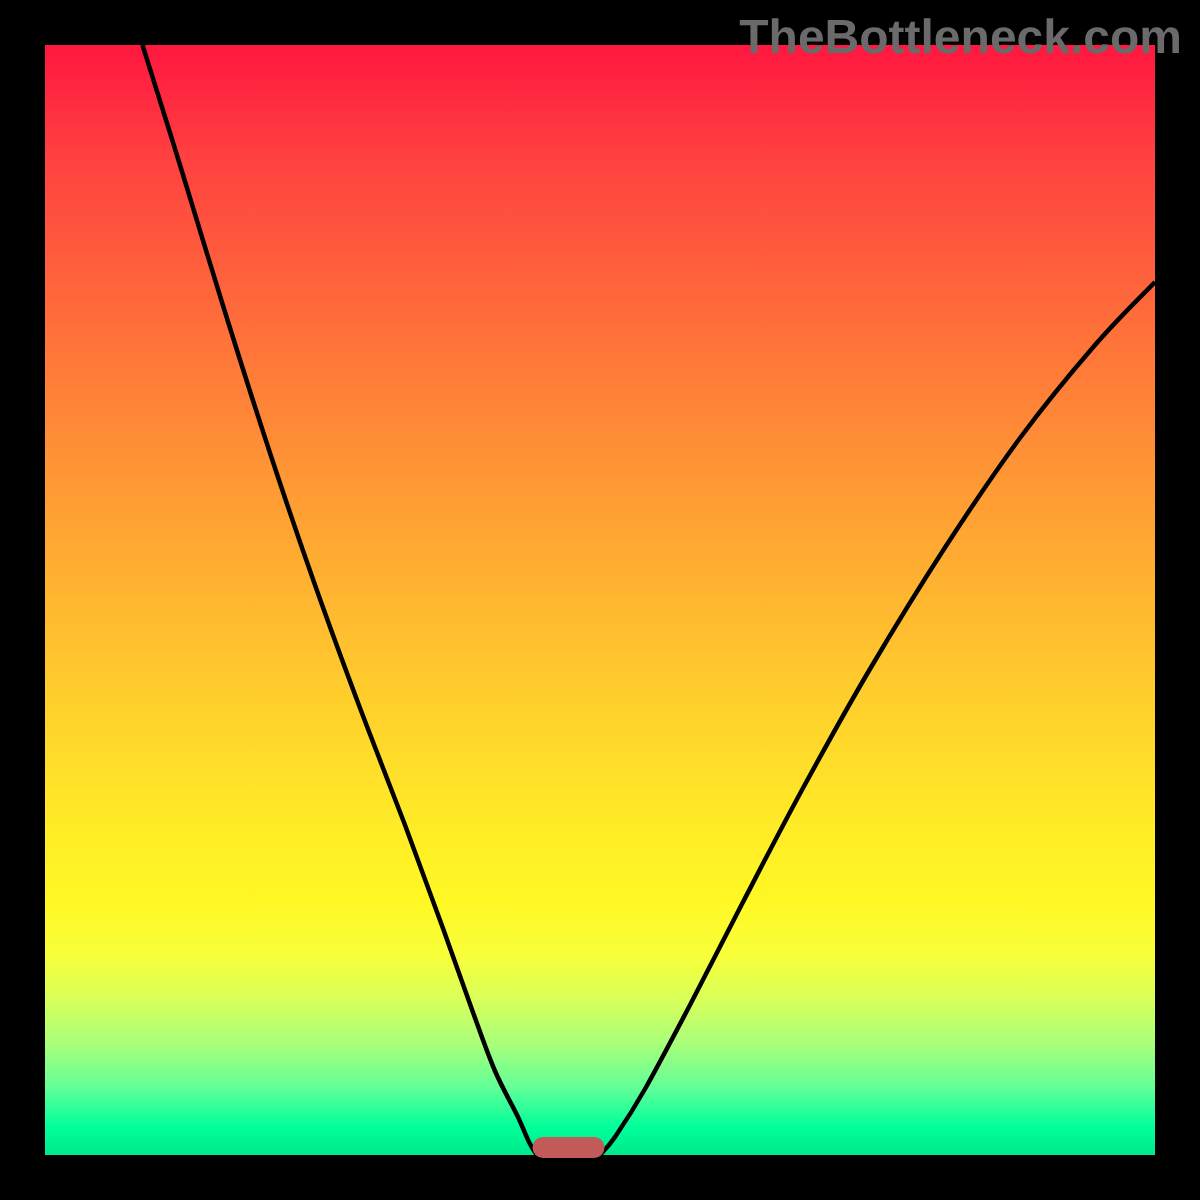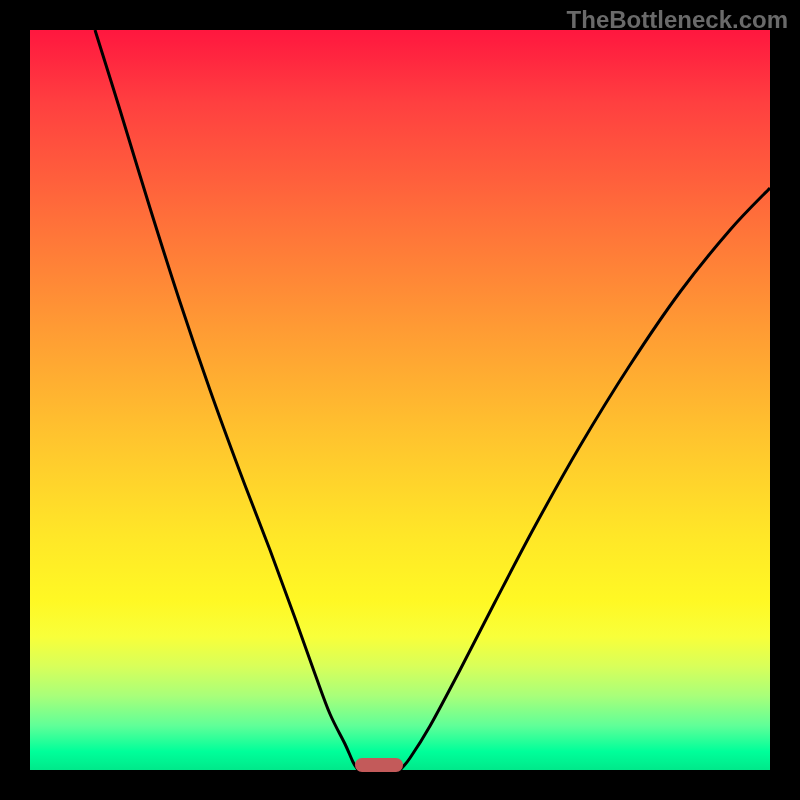--- a/index.html
+++ b/index.html
@@ -35,21 +35,21 @@
         #60ff98 94%,
         #00ff9a 97.5%,
         #00e88a 100%
       );
     }
     .watermark {
       position: absolute;
       top: 6px;
       right: 12px;
       font-family: Arial, sans-serif;
-      font-size: 24px;
+      font-size: 32px;
       font-weight: bold;
       color: #6a6a6a;
       z-index: 10;
     }
     .curve-svg {
       position: absolute;
       left: 0;
       top: 0;
       width: 100%;
       height: 100%;

